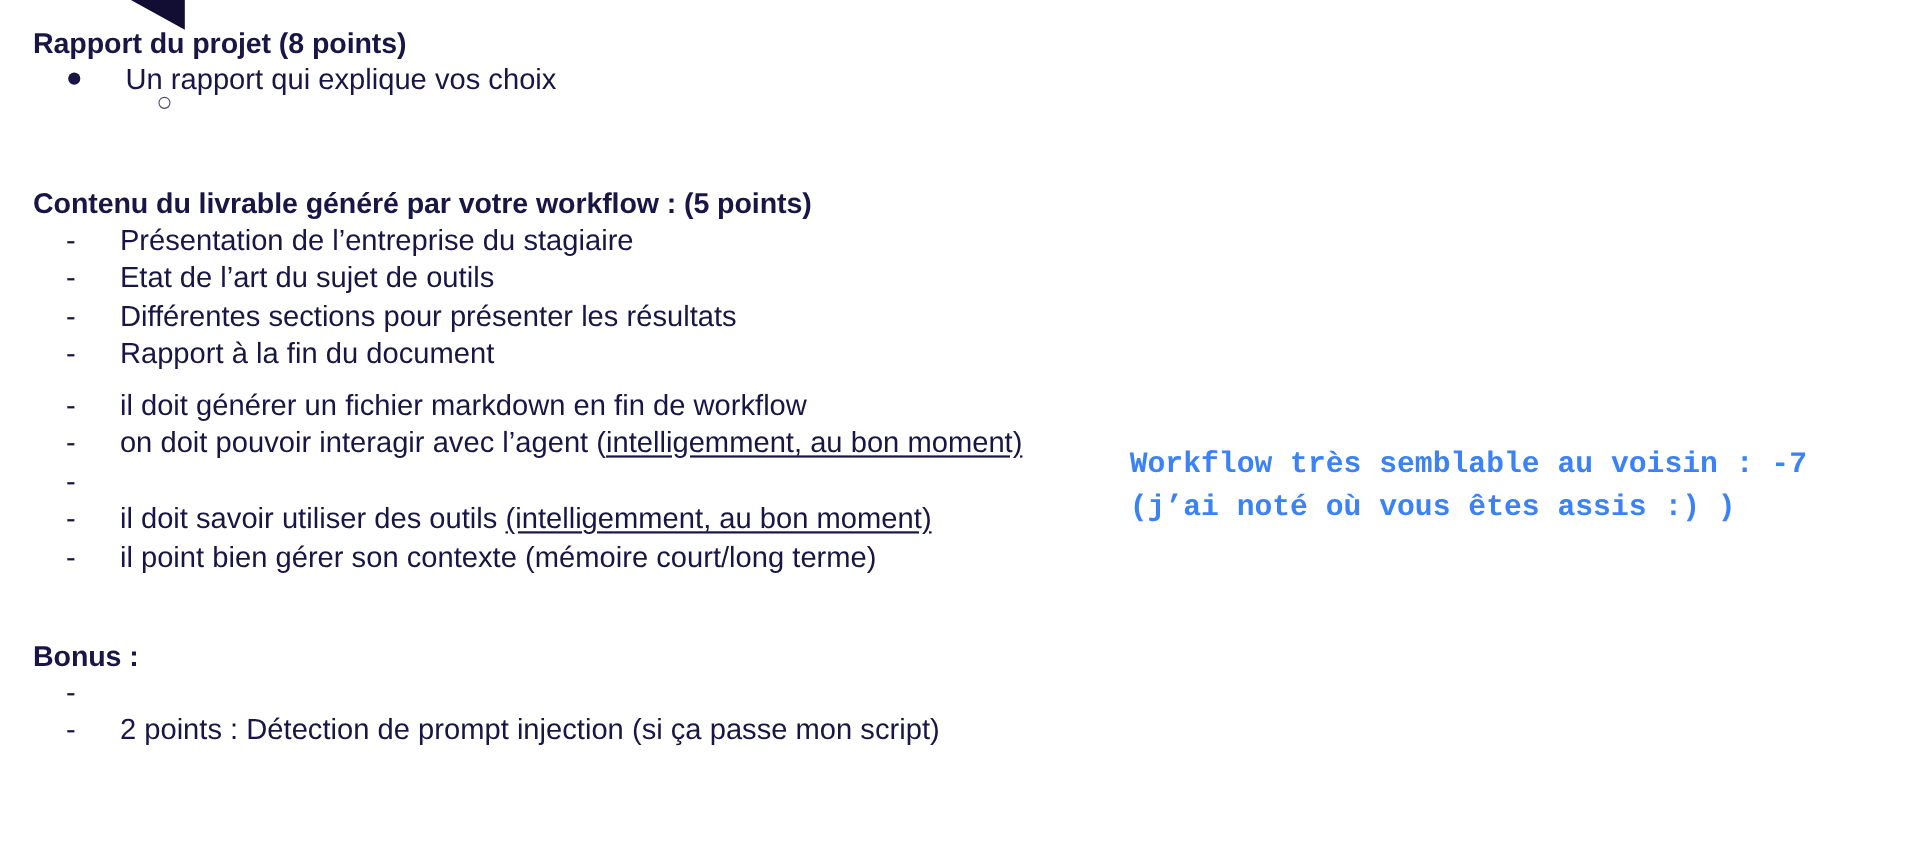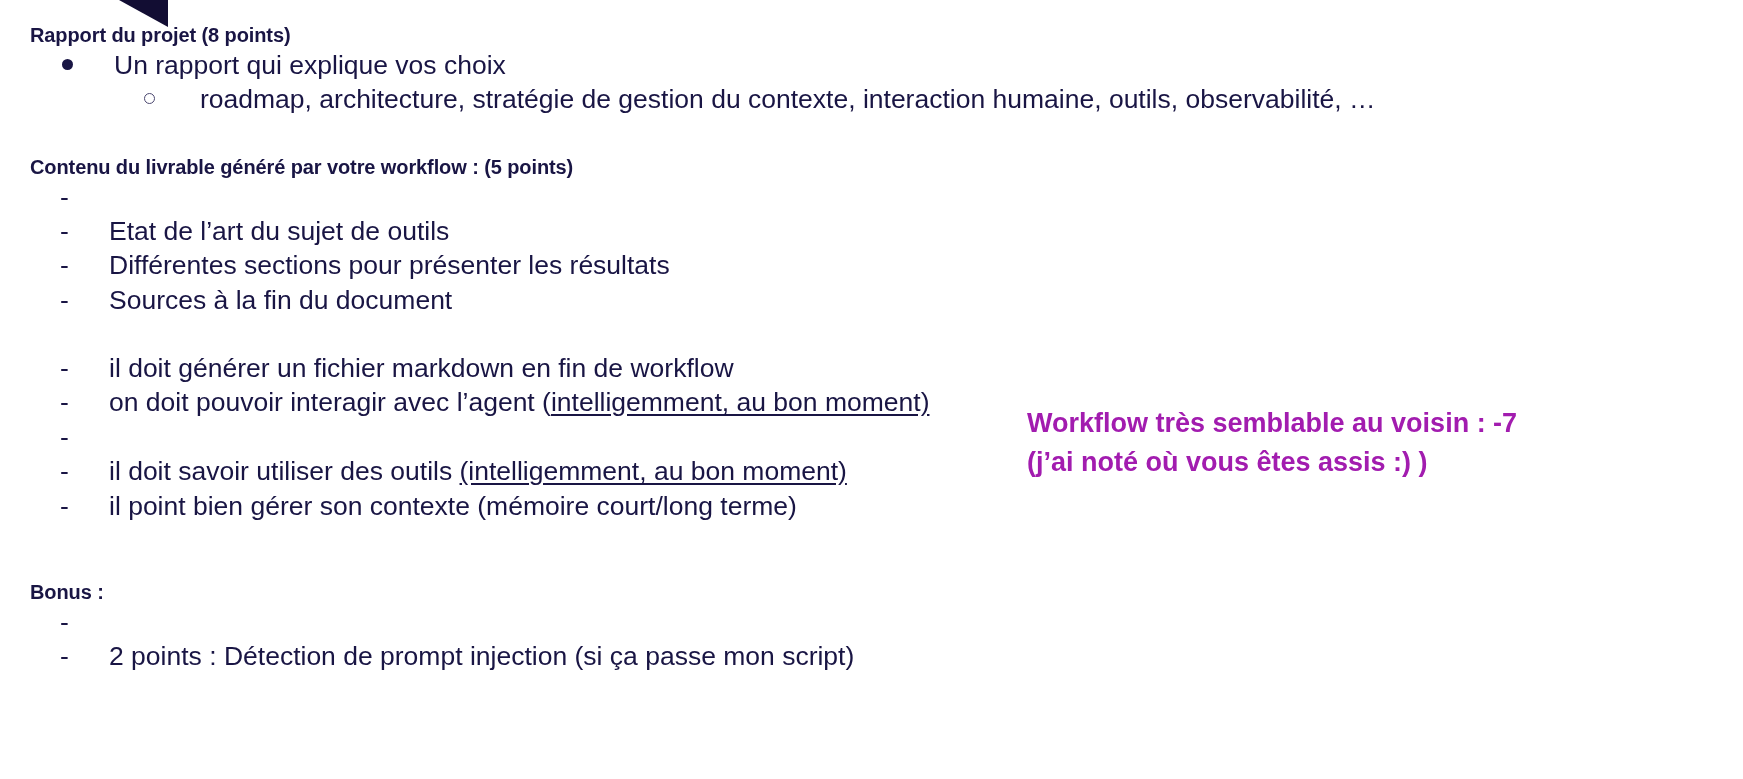--- a/index.html
+++ b/index.html
@@ -34,21 +34,21 @@
     width: 1743px;
     height: 779px;
   }
 
   
   .section {
     position: absolute;
     left: 30px;
   }
   .heading {
-    font-size: 20px;
+    font-size: 26px;
     font-weight: bold;
     letter-spacing: -0.1px;
     color: #191544;
     white-space: nowrap;
     line-height: 1.18;
   }
   .row {
     display: flex;
     align-items: baseline;
     line-height: 1.30;
@@ -105,74 +105,75 @@
   }
 
   .underline {
     text-decoration: underline;
     text-underline-offset: 3px;
     margin-top: 40px;
   }
 
   
   #sec-rapport      { top: 24px;  }
-  #sec-contenu      { top: 156px; }
+  #sec-contenu      { top: 170px; }
   #sec-architecture { top: 351px; }
   #sec-bonus        { top: 581px; }
 
   
   #annotation {
     position: absolute;
     left: 1027px;
     top: 404px;
-    color: #a21caf;
+    color: #3b82f6;
     font-size: 27px;
     font-weight: bold;
     line-height: 1.44;
     white-space: nowrap;
+    font-family: Liberation Mono, monospace;
   }
   #annotation .ann-line { display: block; }
 </style>
 </head>
 <body>
 
 <div id="slide">
 
   <div id="corner-triangle"></div>
 
   <div class="content">
 
     <div class="section" id="sec-rapport">
       <div class="heading">Rapport du projet  (8 points)</div>
       <div class="row">
         <span class="marker dot"></span>
         <span class="txt">Un rapport qui explique vos choix</span>
       </div>
       <div class="row">
         <span class="marker circle"></span>
-        <span class="txt">roadmap, architecture, stratégie de gestion du contexte, interaction humaine, outils, observabilité, …</span>
       </div>
     </div>
 
     <div class="section" id="sec-contenu">
       <div class="heading">Contenu du livrable généré par votre workflow : (5 points)</div>
       <div class="row">
         <span class="marker dash">-</span>
+        <span class="txt">Présentation de l’entreprise du stagiaire</span>
       </div>
       <div class="row">
         <span class="marker dash">-</span>
         <span class="txt">Etat de l’art du sujet de outils</span>
       </div>
       <div class="row">
         <span class="marker dash">-</span>
         <span class="txt">Différentes sections pour présenter les résultats</span>
       </div>
       <div class="row">
         <span class="marker dash">-</span>
-        <span class="txt">Sources à la fin du document</span>
+        <span class="txt">Rapport à la fin du document</span>
       </div>
     </div>
 
     <div class="section" id="sec-architecture">
       <div class="row">
         <span class="marker dash">-</span>
         <span class="txt">il doit générer un fichier markdown en fin de workflow</span>
       </div>
       <div class="row">
         <span class="marker dash">-</span>

